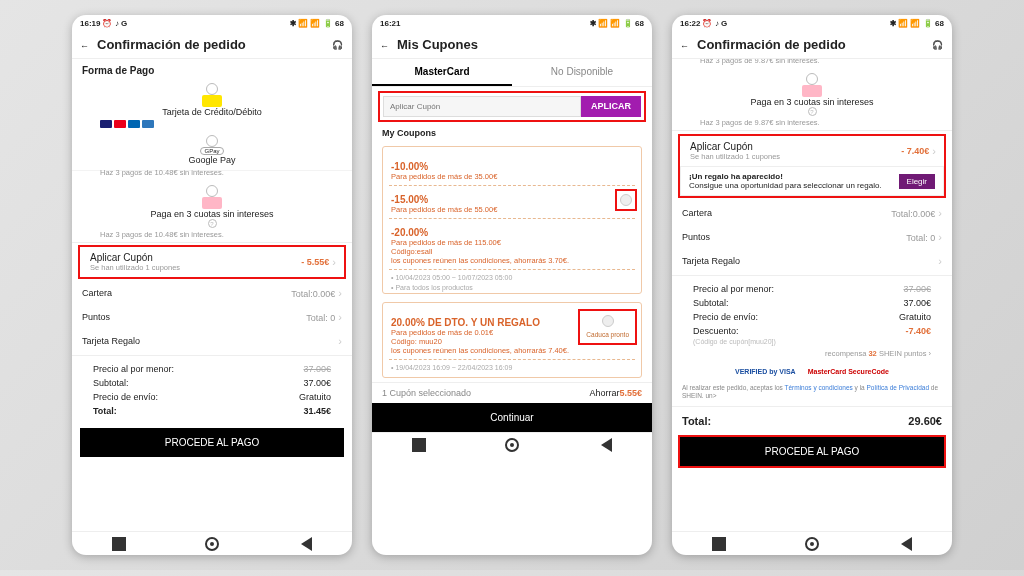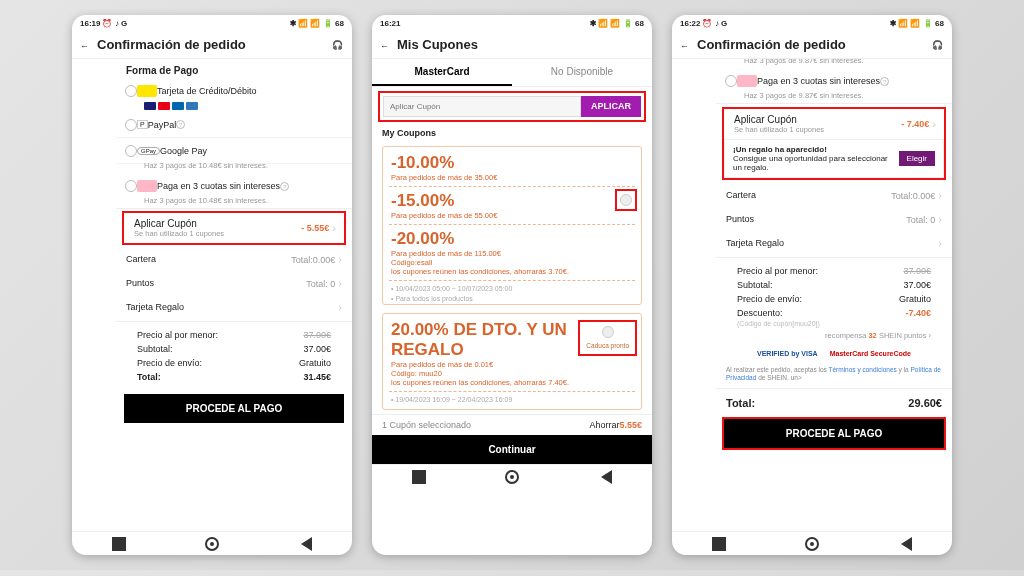--- a/index.html
+++ b/index.html
@@ -34,29 +34,30 @@
     font-weight:600;
   }
   .header {
     display:flex;
     align-items:center;
     padding:6px 8px;
     border-bottom:1px solid #eee;
     gap:8px;
   }
   .header .title { font-size:13px; font-weight:700; flex:1; }
-  .content { flex:1; overflow:hidden;margin-left:44px; }
+  .content { flex:1; overflow:hidden; }
   .section-title { font-weight:700; font-size:10px; padding:6px 10px 2px; }
   .row {
     display:flex;
     align-items:center;
-    padding:5px 9px;
+    padding:5px 20px;
     gap:0;
     border-bottom:1px solid #f3f3f3;
     min-height:26px;
+    flex-direction:column;
   }
   .row.noborder{border-bottom:none;}
   .radio {
     width:12px;height:12px;border:1.5px solid #bbb;border-radius:50%;
     flex-shrink:0;
   }
   .pill { background:#ffe600; width:20px; height:12px; border-radius:2px; display:inline-block;}
   .pink { background:#ffb6c6; }
   .gpay { border:1px solid #aaa; border-radius:8px; font-size:6px; padding:0 3px;}
   .klarna { background:#ffb3c7; font-size:6px; padding:0 2px;}
@@ -71,37 +72,37 @@
   }
   .aplicar .left{flex:1;}
   .aplicar .used{color:#999;font-size:7.5px;}
   .orange{color:#e2703a;font-weight:600;}
   .chev{color:#ccc;font-size:11px;margin-left:3px;}
   .kv{display:flex;justify-content:space-between;padding:6px 10px;align-items:center;}
   .kv .v{color:#999;}
   .totals{padding:4px 21px;font-size:9px;}
   .totals .line{display:flex;justify-content:space-between;padding:2px 0;}
   .strike{text-decoration:line-through;color:#aaa;}
-  .btn-black{background:#000;color:#fff;text-align:center;padding:9px;font-weight:700;font-size:10px;margin:6px 8px;}
+  .btn-black{background:#000;color:#fff;text-align:center;padding:9px;font-weight:400;font-size:10px;margin:6px 8px;}
   .navbar{display:flex;justify-content:space-around;align-items:center;height:24px;border-top:1px solid #eee;}
   .navbar div{width:14px;height:14px;}
   .sq{background:#333;}
   .circ{border:2px solid #333;border-radius:50%;position:relative;}
   .circ::after{content:"";position:absolute;inset:3px;background:#333;border-radius:50%;}
   .tri{width:0;height:0;border-top:7px solid transparent;border-bottom:7px solid transparent;border-right:11px solid #333;background:none;}
   
   .tabs{display:flex;border-bottom:1px solid #eee;}
   .tab{flex:1;text-align:center;padding:7px 0;font-size:10px;color:#888;}
   .tab.active{color:#000;font-weight:700;border-bottom:2px solid #000;}
   .couponinput{display:flex;margin:6px 8px;}
   .couponinput input{flex:1;border:1px solid #ddd;padding:5px 6px;font-size:8px;background:#f6f6f6;}
   .couponinput .apply{background:#a21caf;color:#fff;padding:5px 10px;font-size:9px;font-weight:600;}
   .mycoupons-label{font-size:9px;font-weight:600;padding:2px 10px 4px;}
   .coupon-card{border:1px solid #f0c9a8;border-radius:3px;margin:4px 10px;padding:6px 8px;position:relative;}
-  .cpn-title{color:#d9632a;font-weight:700;font-size:17px;}
+  .cpn-title{color:#d9632a;font-weight:700;font-size:10px;margin-top:8px;}
   .cpn-sub{color:#d9632a;font-size:7.5px;}
   .cpn-gray{color:#aaa;font-size:7px;margin-top:3px;}
   .cpn-radio{position:absolute;right:8px;top:8px;width:12px;height:12px;border:1.5px solid #ccc;border-radius:50%;background:#eee;}
   .bottombar{display:flex;justify-content:space-between;align-items:center;padding:5px 10px;border-top:1px solid #eee;font-size:9px;}
   
   .gift-banner{background:#fff;border:1px solid #eee;margin:0;padding:5px 8px;display:flex;align-items:center;font-size:8px;}
   .gift-banner .txt{flex:1;}
   .gift-banner .elegir{background:#701a75;color:#fff;padding:3px 8px;font-size:8px;}
   .badges{display:flex;justify-content:center;gap:12px;padding:6px;}
   .verif{font-size:7px;color:#1a4ea0;font-weight:700;}
@@ -132,26 +133,20 @@
       <span class="pill"></span>
       <span>Tarjeta de Crédito/Débito</span>
     </div>
     <div class="cards">
         <span class="visa"></span>
         <span class="mc"></span>
         <span class="mc2"></span>
         <span class="ae"></span>
       </div>
 
-    <div class="row">
-      <span class="radio"></span>
-      <span style="border:1px solid #ccc;padding:0 2px;font-size:7px;">P</span>
-      <span>PayPal</span>
-      <span class="info-icon">?</span>
-    </div>
 
     <div class="row">
       <span class="radio"></span>
       <span class="gpay">GPay</span>
       <span>Google Pay</span>
     </div>
 
     <div class="sub">Haz 3 pagos de 10.48€ sin intereses.</div>
 
     <div class="row noborder">

